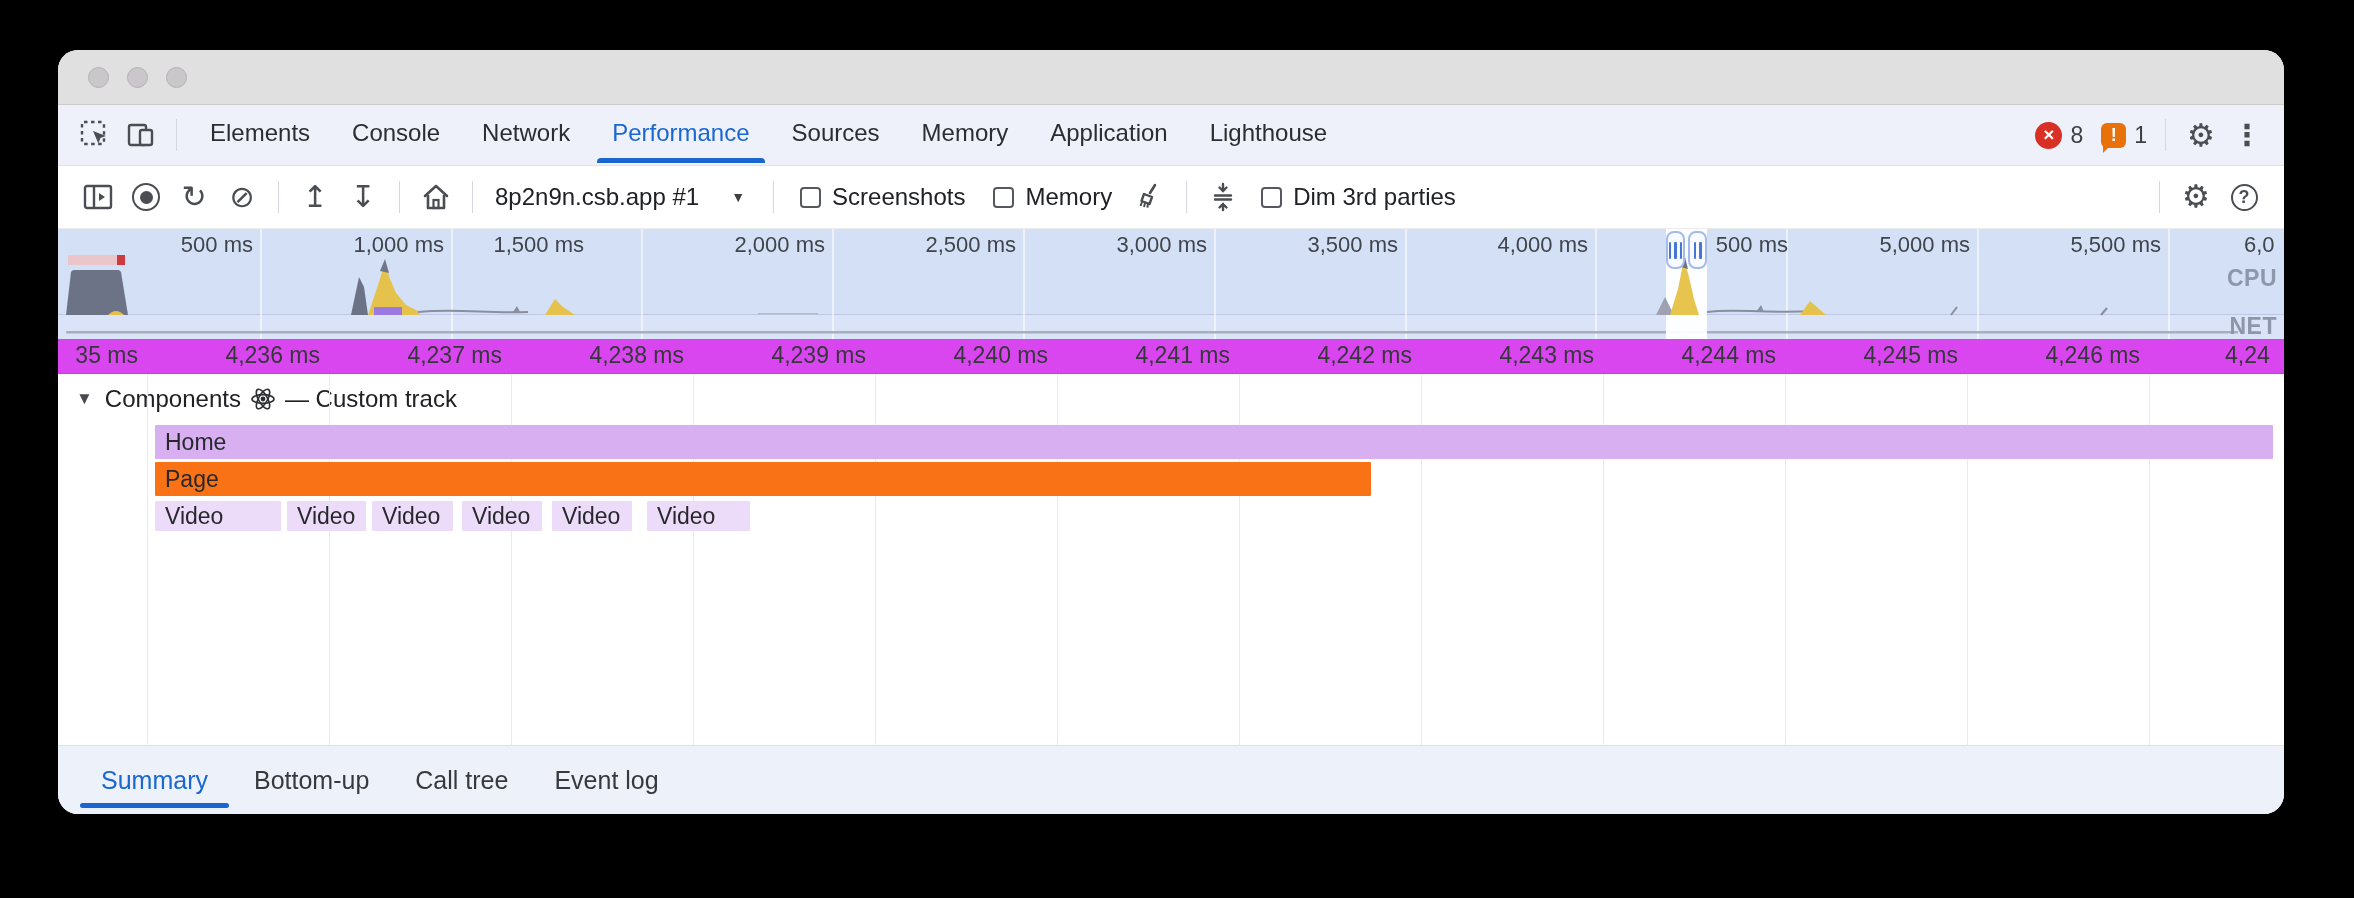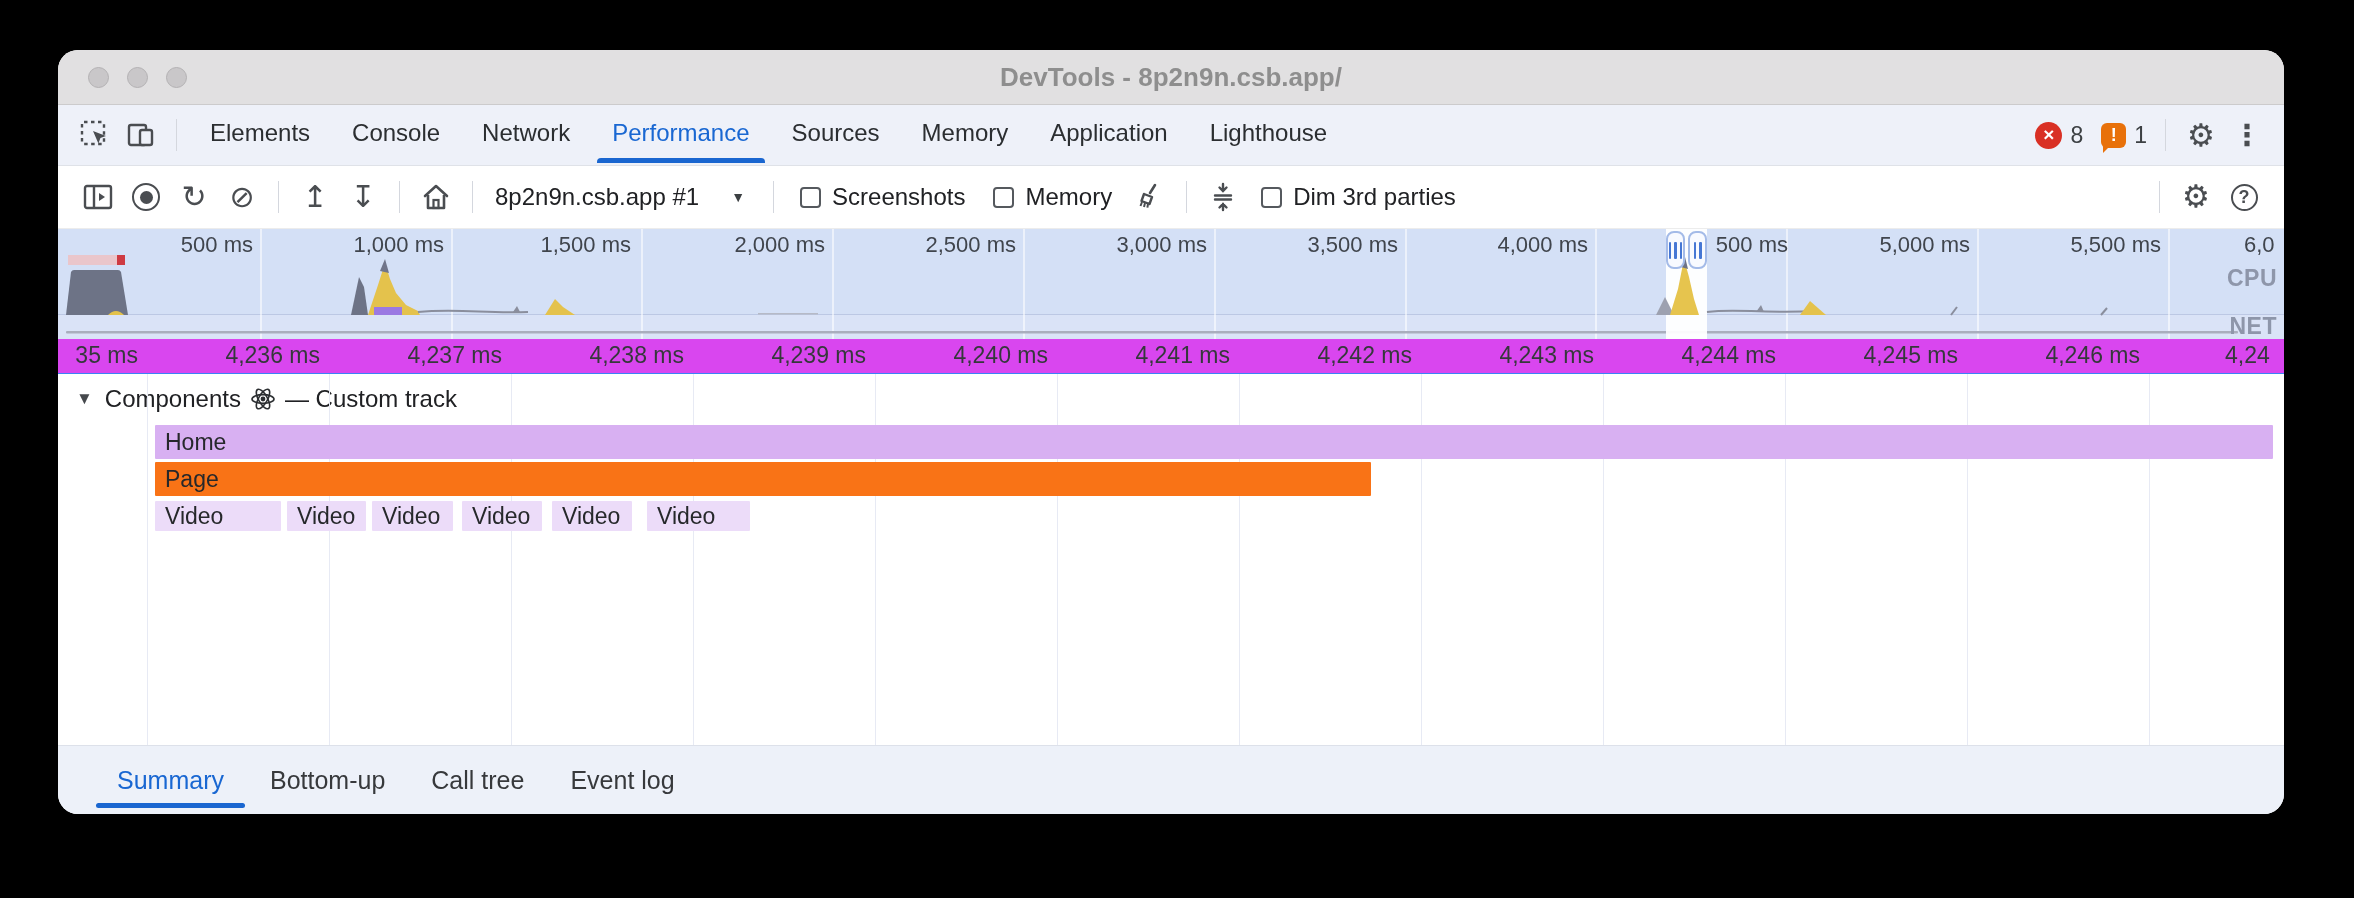--- a/index.html
+++ b/index.html
@@ -60,38 +60,37 @@
   
   .track{flex:1;background:#fff;position:relative;overflow:hidden;}
   .gline{position:absolute;top:0;bottom:0;width:1px;background:#e7eaf4;}
   .track-header{position:absolute;left:18px;top:10px;height:30px;display:flex;align-items:center;font-size:24px;color:#202124;}
   .tri{font-size:17px;color:#46494d;margin-right:12px;}
   .atom{margin:0 9px;}
   .bar{position:absolute;display:flex;align-items:center;font-size:23px;color:#26282b;
        padding-left:10px;box-sizing:border-box;border-radius:1px;overflow:hidden;white-space:nowrap;}
   
   .bottombar{height:68px;flex:0 0 68px;background:#edf1f9;border-top:1px solid #dde1ea;
-             display:flex;align-items:center;padding-left:36px;}
+             display:flex;align-items:center;padding-left:20px;}
   .btab{height:68px;display:flex;align-items:center;padding:0 23px;font-size:25px;color:#37393c;position:relative;}
   .btab.active{color:#1967d2;}
   .btab.active .btab-underline{position:absolute;left:2px;right:2px;bottom:6px;height:5px;background:#1a66d0;border-radius:4px;}
   svg{display:block;}
 </style>
 </head>
 <body>
 
 <div class="window">
 
   <div class="titlebar">
     <div class="traffic">
       <div class="tl"></div>
       <div class="tl"></div>
       <div class="tl"></div>
     </div>
-    <div class="wtitle">DevTools - 8p2n9n.csb.app/</div>
   </div>
 
   <div class="tabbar">
     <div class="ticon">
       <svg width="32" height="32" viewBox="0 0 32 32">
           <rect x="3" y="3" width="22" height="22" rx="2" fill="none" stroke="#4a4d51" stroke-width="2.4" stroke-dasharray="3.5 3.5"></rect>
           <path d="M14 12l13 5-5.6 2-2 5.6z" fill="#4a4d51"></path>
         </svg>
     </div>
     <div class="ticon">
@@ -270,21 +269,21 @@
       <path d="M1623 38 L1626 24 L1630 40 Z" fill="#6d7386"></path>
       <path d="M1649 83 C1680 79, 1700 85, 1760 82" fill="none" stroke="#8a8e9d" stroke-width="2"></path>
       <path d="M1698 83 l5 -7 l3 7" fill="#8a8e9d"></path>
       <path d="M1742 86 L1752 72 L1760 79 L1768 86 Z" fill="#e4c24c"></path>
       <path d="M1893 86 l6 -8" stroke="#8a8e9d" stroke-width="2" fill="none"></path>
       <path d="M2043 86 l6 -7" stroke="#8a8e9d" stroke-width="2" fill="none"></path>
     </svg>
     <div id="ov-ticks">
         <span class="ov-tick" style="right: 2031px;">500 ms</span>
         <span class="ov-tick" style="right: 1840px;">1,000 ms</span>
-        <span class="ov-tick" style="right: 1653px;">1,500 ms</span>
+        <span class="ov-tick" style="right: 1700px;">1,500 ms</span>
         <span class="ov-tick" style="right: 1459px;">2,000 ms</span>
         <span class="ov-tick" style="right: 1268px;">2,500 ms</span>
         <span class="ov-tick" style="right: 1077px;">3,000 ms</span>
         <span class="ov-tick" style="right: 886px;">3,500 ms</span>
         <span class="ov-tick" style="right: 696px;">4,000 ms</span>
         <span class="ov-tick" style="right: 496px;">500 ms</span>
         <span class="ov-tick" style="right: 314px;">5,000 ms</span>
         <span class="ov-tick" style="right: 123px;">5,500 ms</span>
         <span class="ov-tick" style="left: 2186px;">6,0</span>
       </div>

